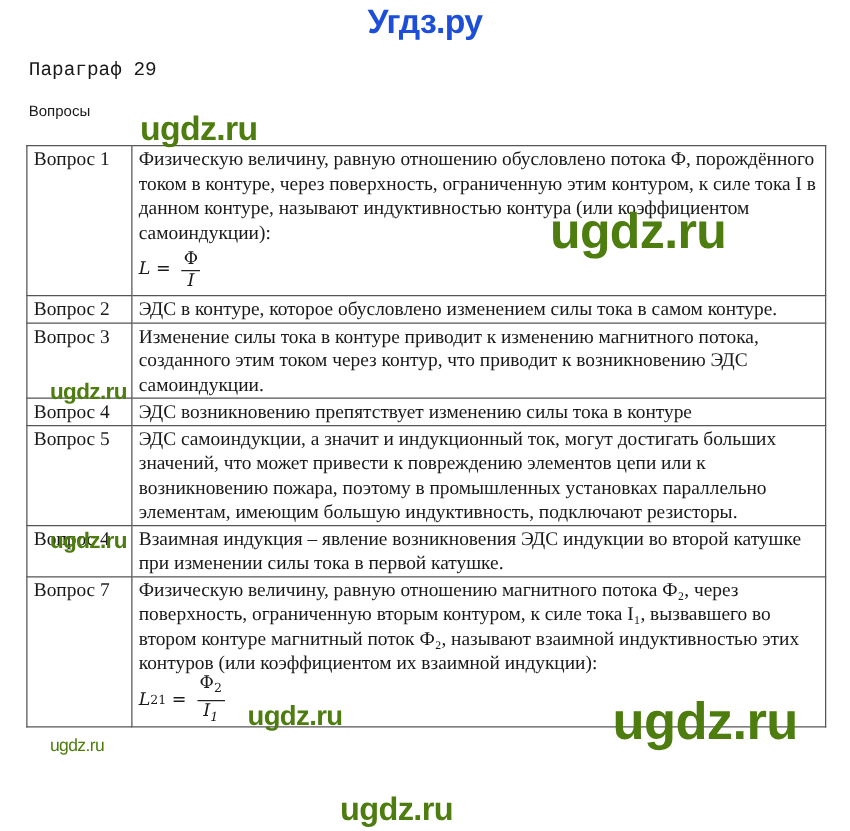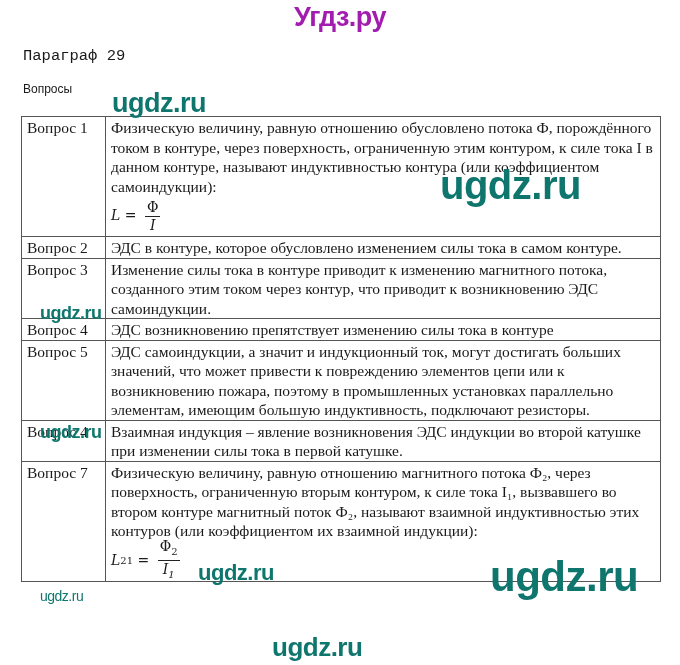--- a/index.html
+++ b/index.html
@@ -1,31 +1,31 @@
 <!DOCTYPE html>
 <html><head>
 <meta charset="utf-8">
 <style>
   html, body { margin: 0; padding: 0; background: #ffffff; }
   body { width: 680px; height: 665px; position: relative; overflow: hidden; color: #1a1a1a; }
   .site-title { position: absolute; left: 0; top: 2px; width: 680px; text-align: center;
-    font-family: "Liberation Sans", sans-serif; font-weight: bold; font-size: 27px; color: #a21caf; letter-spacing: -0.5px; }
+    font-family: "Liberation Sans", sans-serif; font-weight: bold; font-size: 27px; color: #1d4ed8; letter-spacing: -0.5px; }
   .para { position: absolute; left: 23px; top: 47px; font-family: Liberation Mono, monospace; font-size: 15.5px; }
   .questions { position: absolute; left: 23px; top: 82px; font-family: Liberation Sans, sans-serif; font-size: 12px; }
   table.qa { position: absolute; left: 21px; top: 116px; width: 640px; border-collapse: collapse;
     font-family: "Liberation Serif", serif; font-size: 15.5px; line-height: 19.5px; }
   table.qa td { border: 1px solid #555; vertical-align: top; padding: 1px 6px 0 5px; }
   table.qa td.q { width: 72px; white-space: nowrap; font-family: Liberation Serif, serif; }
   .formula { font-family: "DejaVu Serif", serif; font-size: 14px; display: flex; align-items: center; height: 40px; }
   .formula i { font-style: italic; }
   .frac { display: inline-flex; flex-direction: column; align-items: center; margin-left: 4px; }
   .frac .num { border-bottom: 1px solid #222; padding: 0 2px; line-height: 17px; }
   .frac .den { line-height: 17px; font-style: italic; }
   sub { font-size: 10px; }
-  .wm { position: absolute; font-family: "Liberation Sans", sans-serif; font-weight: bold; color: #0f766e; letter-spacing: -0.5px; }
+  .wm { position: absolute; font-family: "Liberation Sans", sans-serif; font-weight: bold; color: #4d7c0f; letter-spacing: -0.5px; }
   .wm-small { font-weight: normal; font-size: 14px; }
 </style>
 </head>
 <body>
 
 <div class="site-title">Угдз.ру</div>
 <div class="para">Параграф 29</div>
 <div class="questions">Вопросы</div>
 
 <table class="qa">

